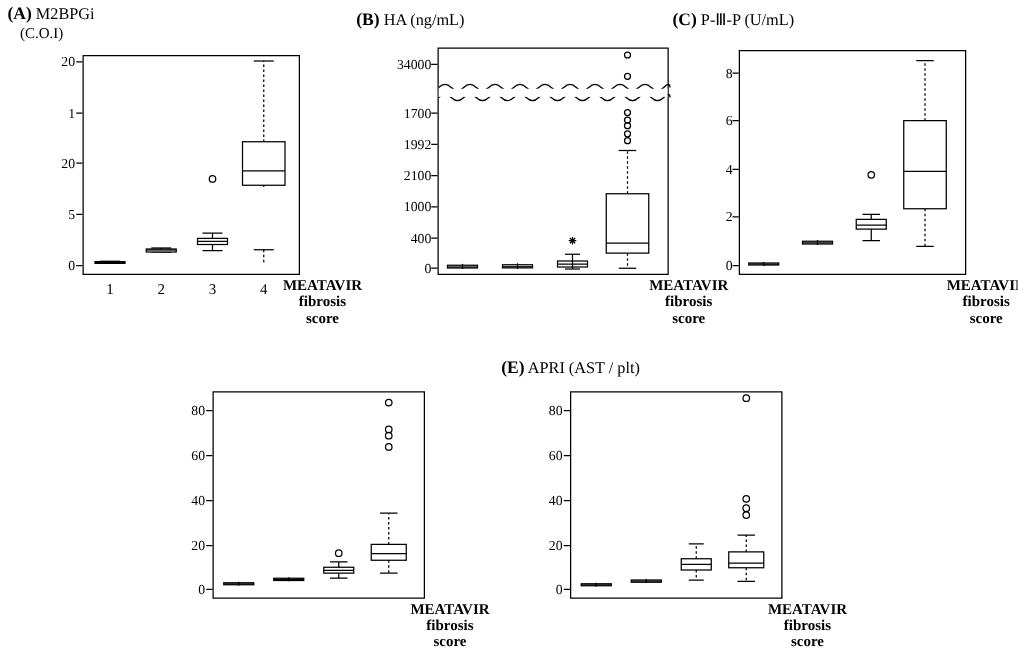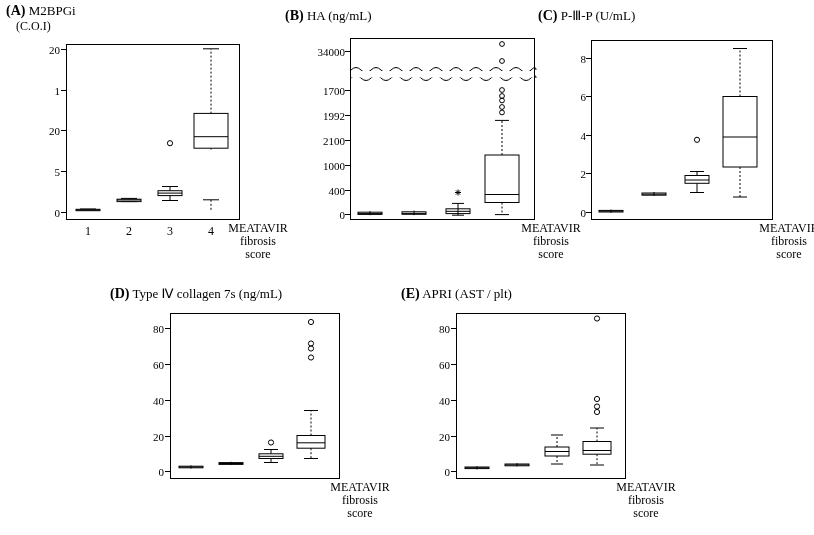--- a/index.html
+++ b/index.html
@@ -45,20 +45,21 @@
     text-align:center;
     white-space:nowrap;
   }
   .tick-mark{position:absolute;background:#000;}
   .axis-caption{
     position:absolute;
     font-size:12px;
     line-height:13px;
     text-align:center;
     white-space:nowrap;
+    font-weight:bold;
   }
   svg{display:block;position:absolute;left:0;top:0;overflow:visible;}
   .bx{stroke:#000;fill:none;stroke-width:1;}
   .bxfill{stroke:#000;fill:#fff;stroke-width:1;}
   .dash{stroke:#000;fill:none;stroke-width:1;stroke-dasharray:2,2;}
   .pt{stroke:#000;fill:none;stroke-width:1;}
 </style>
 </head>
 <body>
 
@@ -274,24 +275,20 @@
       <line class="dash" x1="202" y1="92.5" x2="202" y2="44.5"></line>
       <line class="bx" x1="195" y1="193.0" x2="209" y2="193.0"></line>
       <line class="bx" x1="195" y1="44.5" x2="209" y2="44.5"></line>
       <rect class="bxfill" x="185" y="92.5" width="34" height="70.5"></rect>
       <line class="bx" x1="185" y1="133.0" x2="219" y2="133.0" stroke-width="1.4"></line>
     </g>
   </svg>
 </div>
 
 <div class="panel" style="left:110px;top:285px;width:290px;height:248px;">
-  <div class="panel-title" style="position:absolute;left:0;top:2px;">
-    <span class="panel-letter">(D)</span>
-    <span>Type Ⅳ collagen 7s (ng/mL)</span>
-  </div>
 
   <div class="plotbox" style="left:60px;top:28px;width:170px;height:166px;"></div>
 
   <div class="tick-label" style="left:32px;top:181px;width:22px;">0</div>
   <div class="tick-label" style="left:30px;top:146px;width:24px;">20</div>
   <div class="tick-label" style="left:30px;top:110px;width:24px;">40</div>
   <div class="tick-label" style="left:30px;top:74px;width:24px;">60</div>
   <div class="tick-label" style="left:30px;top:38px;width:24px;">80</div>
 
   <div class="tick-mark" style="left:55px;top:186px;width:5px;height:1px;"></div>

